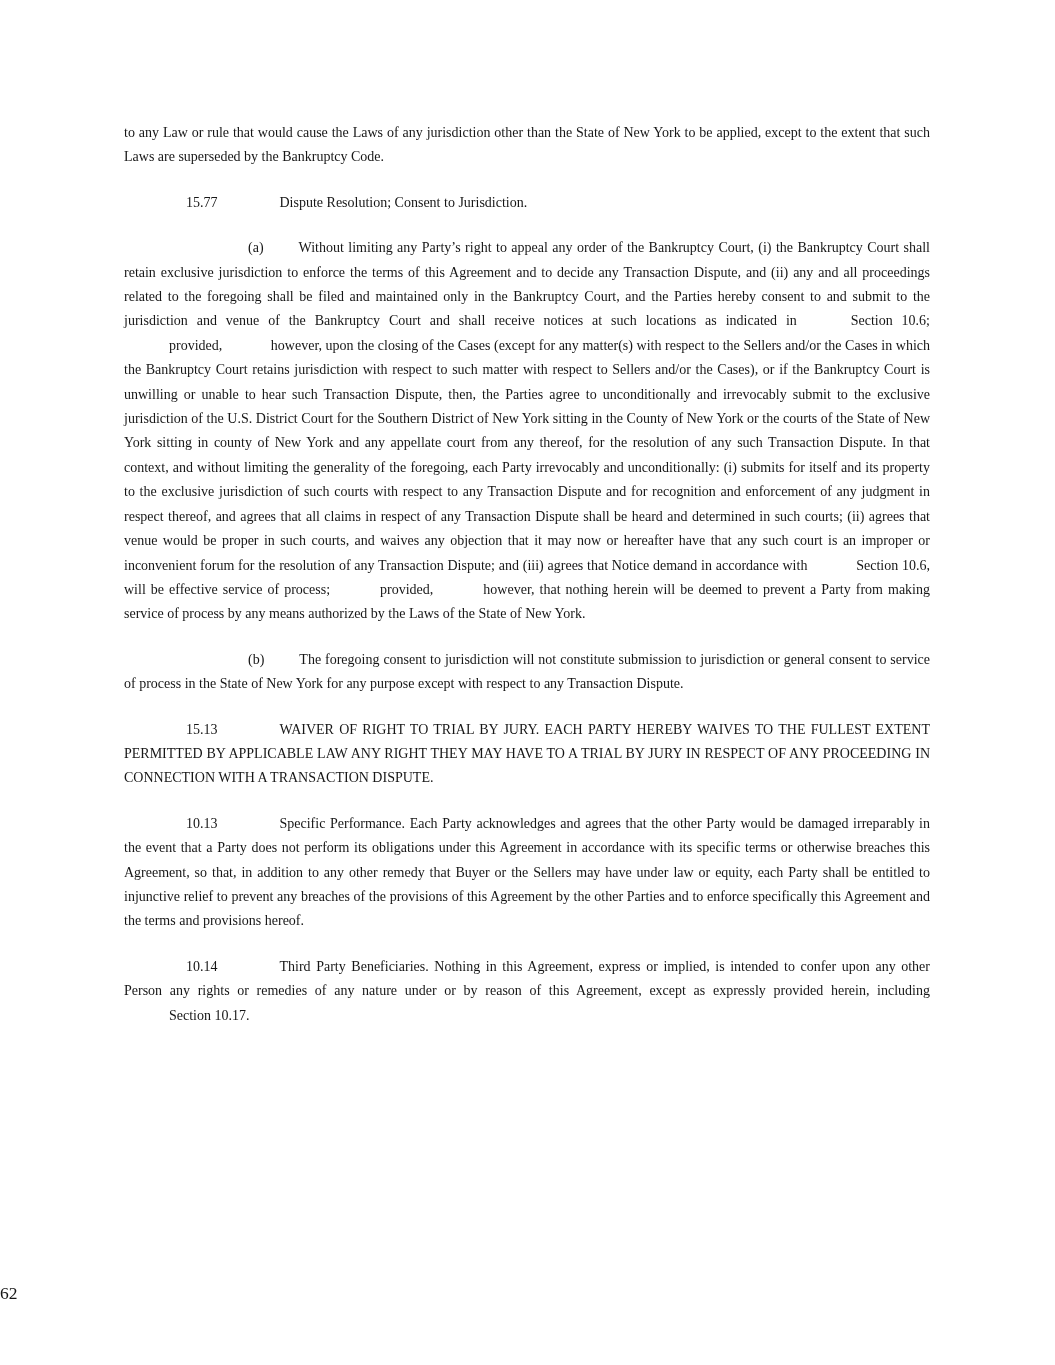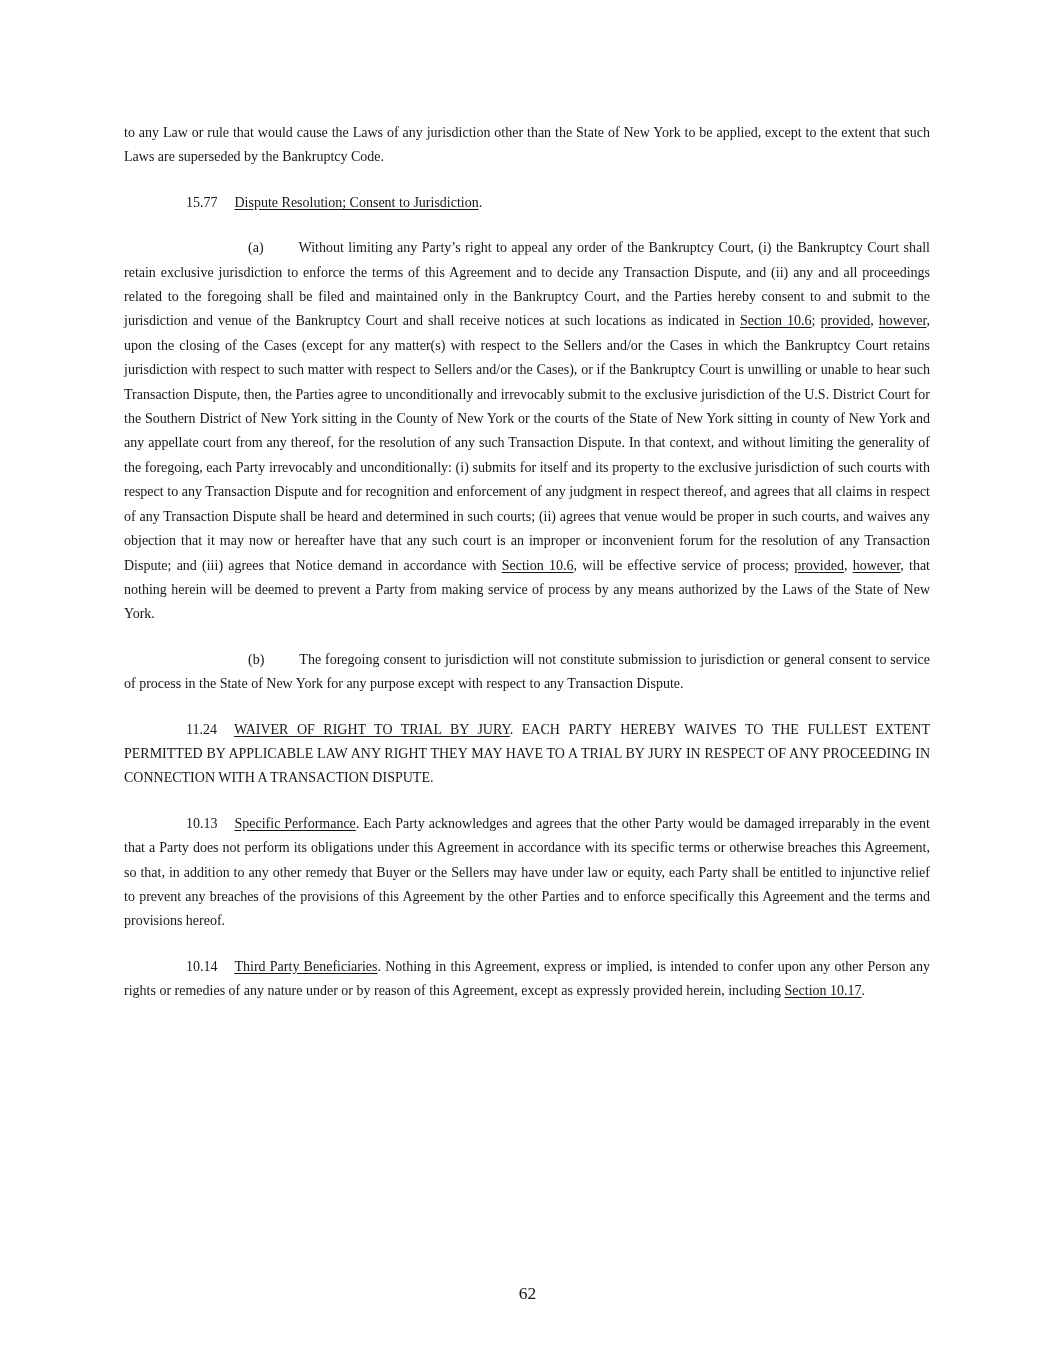--- a/index.html
+++ b/index.html
@@ -20,48 +20,48 @@
     overflow: hidden;
   }
   p.doc-para {
     margin: 0 0 21px 0;
     font-size: 14px;
     line-height: 24.4px;
     text-align: justify;
   }
   .indent-half { text-indent: 62px; }
   .indent-full { text-indent: 124px; }
-  .u { text-decoration: underline; text-underline-offset: 2px; }
+  .u { text-underline-offset: 2px; margin-left: 45px; }
   .tab { display: inline-block; }
   .tab-sm { width: 17px; }
   .tab-lg { width: 35px; }
   .page-number {
     position: absolute;
     left: 0;
     bottom: 60px;
     width: 100%;
-    text-align: center;
+    text-align: left;
     font-size: 17.5px;
     line-height: 24px;
   }
 </style>
 </head>
 <body>
 
 <div class="page">
 
   <p class="doc-para"><span>to any Law or rule that would cause the Laws of any jurisdiction other than the State of New York to be applied, except to the extent that such Laws are superseded by the Bankruptcy Code.</span></p>
 
   <p class="doc-para indent-half"><span>15.77</span><span class="tab tab-sm">&nbsp;</span><span class="u">Dispute Resolution; Consent to Jurisdiction</span><span>.</span></p>
 
   <p class="doc-para indent-full"><span>(a)</span><span class="tab tab-lg">&nbsp;</span><span>Without limiting any Party’s right to appeal any order of the Bankruptcy Court, (i) the Bankruptcy Court shall retain exclusive jurisdiction to enforce the terms of this Agreement and to decide any Transaction Dispute, and (ii) any and all proceedings related to the foregoing shall be filed and maintained only in the Bankruptcy Court, and the Parties hereby consent to and submit to the jurisdiction and venue of the Bankruptcy Court and shall receive notices at such locations as indicated in </span><span class="u">Section 10.6</span><span>; </span><span class="u">provided</span><span>, </span><span class="u">however</span><span>, upon the closing of the Cases (except for any matter(s) with respect to the Sellers and/or the Cases in which the Bankruptcy Court retains jurisdiction with respect to such matter with respect to Sellers and/or the Cases), or if the Bankruptcy Court is unwilling or unable to hear such Transaction Dispute, then, the Parties agree to unconditionally and irrevocably submit to the exclusive jurisdiction of the U.S. District Court for the Southern District of New York sitting in the County of New York or the courts of the State of New York sitting in county of New York and any appellate court from any thereof, for the resolution of any such Transaction Dispute. In that context, and without limiting the generality of the foregoing, each Party irrevocably and unconditionally: (i) submits for itself and its property to the exclusive jurisdiction of such courts with respect to any Transaction Dispute and for recognition and enforcement of any judgment in respect thereof, and agrees that all claims in respect of any Transaction Dispute shall be heard and determined in such courts; (ii) agrees that venue would be proper in such courts, and waives any objection that it may now or hereafter have that any such court is an improper or inconvenient forum for the resolution of any Transaction Dispute; and (iii) agrees that Notice demand in accordance with </span><span class="u">Section 10.6</span><span>, will be effective service of process; </span><span class="u">provided</span><span>, </span><span class="u">however</span><span>, that nothing herein will be deemed to prevent a Party from making service of process by any means authorized by the Laws of the State of New York.</span></p>
 
   <p class="doc-para indent-full"><span>(b)</span><span class="tab tab-lg">&nbsp;</span><span>The foregoing consent to jurisdiction will not constitute submission to jurisdiction or general consent to service of process in the State of New York for any purpose except with respect to any Transaction Dispute.</span></p>
 
-  <p class="doc-para indent-half"><span>11.24</span><span class="tab tab-sm">&nbsp;</span><span class="u">WAIVER OF RIGHT TO TRIAL BY JURY</span><span>. EACH PARTY HEREBY WAIVES TO THE FULLEST EXTENT PERMITTED BY APPLICABLE LAW ANY RIGHT THEY MAY HAVE TO A TRIAL BY JURY IN RESPECT OF ANY PROCEEDING IN CONNECTION WITH A TRANSACTION DISPUTE.</span></p>
+  <p class="doc-para indent-half"><span>15.13</span><span class="tab tab-sm">&nbsp;</span><span class="u">WAIVER OF RIGHT TO TRIAL BY JURY</span><span>. EACH PARTY HEREBY WAIVES TO THE FULLEST EXTENT PERMITTED BY APPLICABLE LAW ANY RIGHT THEY MAY HAVE TO A TRIAL BY JURY IN RESPECT OF ANY PROCEEDING IN CONNECTION WITH A TRANSACTION DISPUTE.</span></p>
 
   <p class="doc-para indent-half"><span>10.13</span><span class="tab tab-sm">&nbsp;</span><span class="u">Specific Performance</span><span>. Each Party acknowledges and agrees that the other Party would be damaged irreparably in the event that a Party does not perform its obligations under this Agreement in accordance with its specific terms or otherwise breaches this Agreement, so that, in addition to any other remedy that Buyer or the Sellers may have under law or equity, each Party shall be entitled to injunctive relief to prevent any breaches of the provisions of this Agreement by the other Parties and to enforce specifically this Agreement and the terms and provisions hereof.</span></p>
 
   <p class="doc-para indent-half"><span>10.14</span><span class="tab tab-sm">&nbsp;</span><span class="u">Third Party Beneficiaries</span><span>. Nothing in this Agreement, express or implied, is intended to confer upon any other Person any rights or remedies of any nature under or by reason of this Agreement, except as expressly provided herein, including </span><span class="u">Section 10.17</span><span>.</span></p>
 
   <div class="page-number">62</div>
 
 </div>
 
 </body></html>

